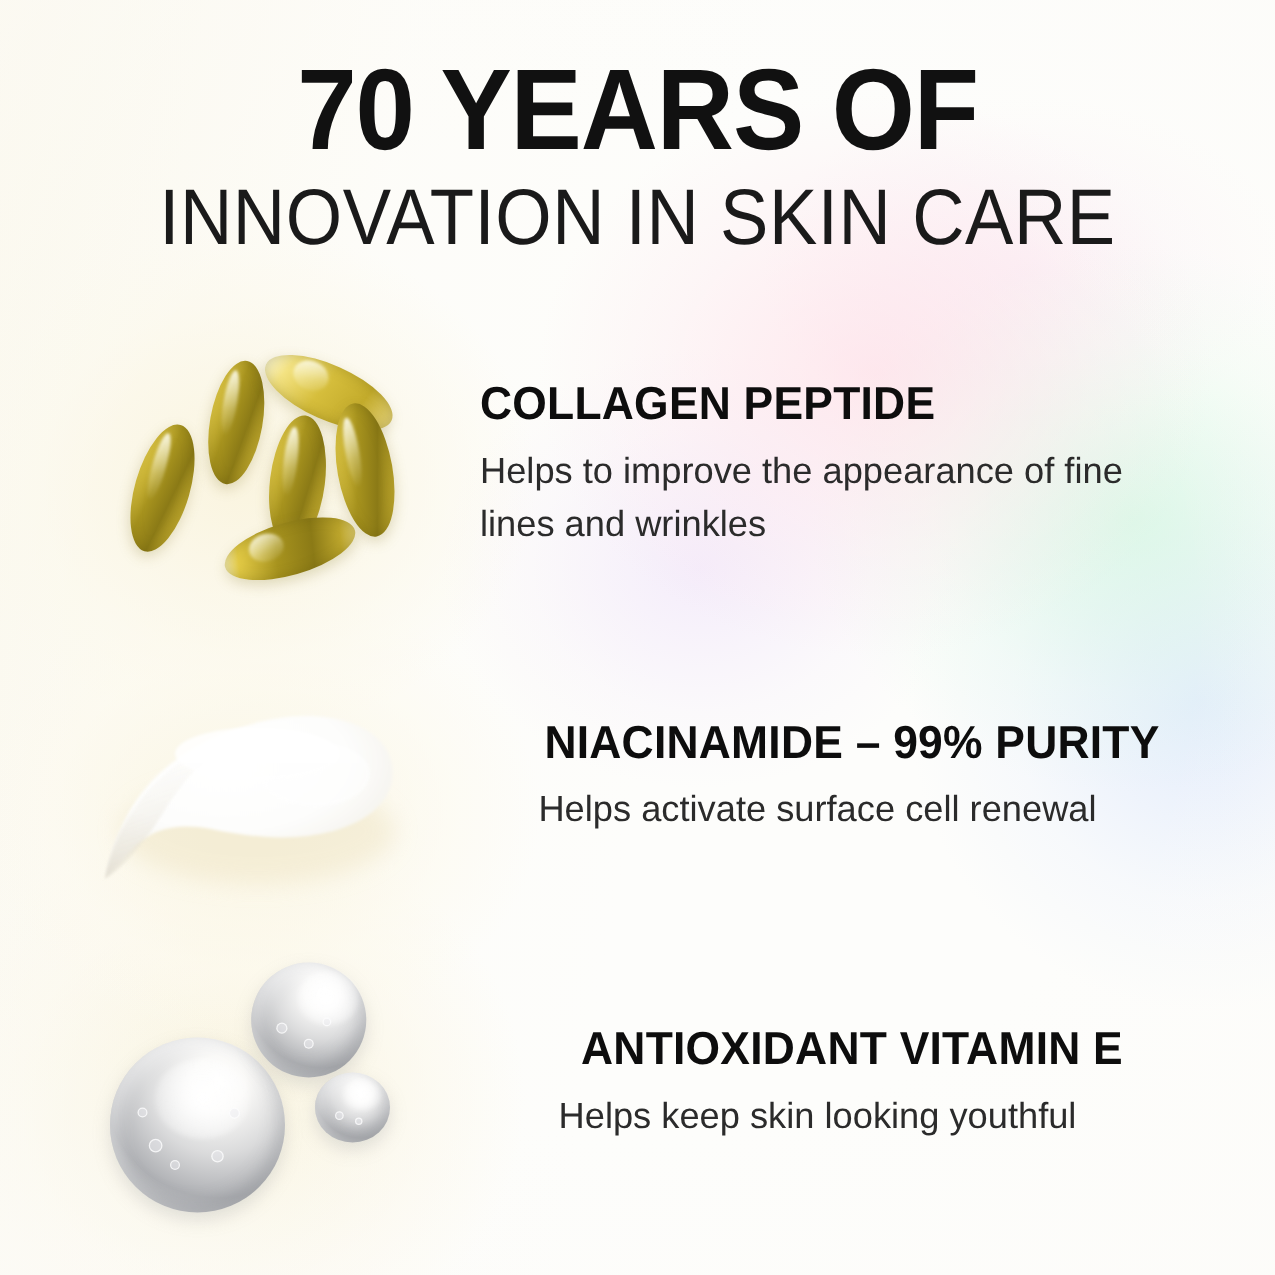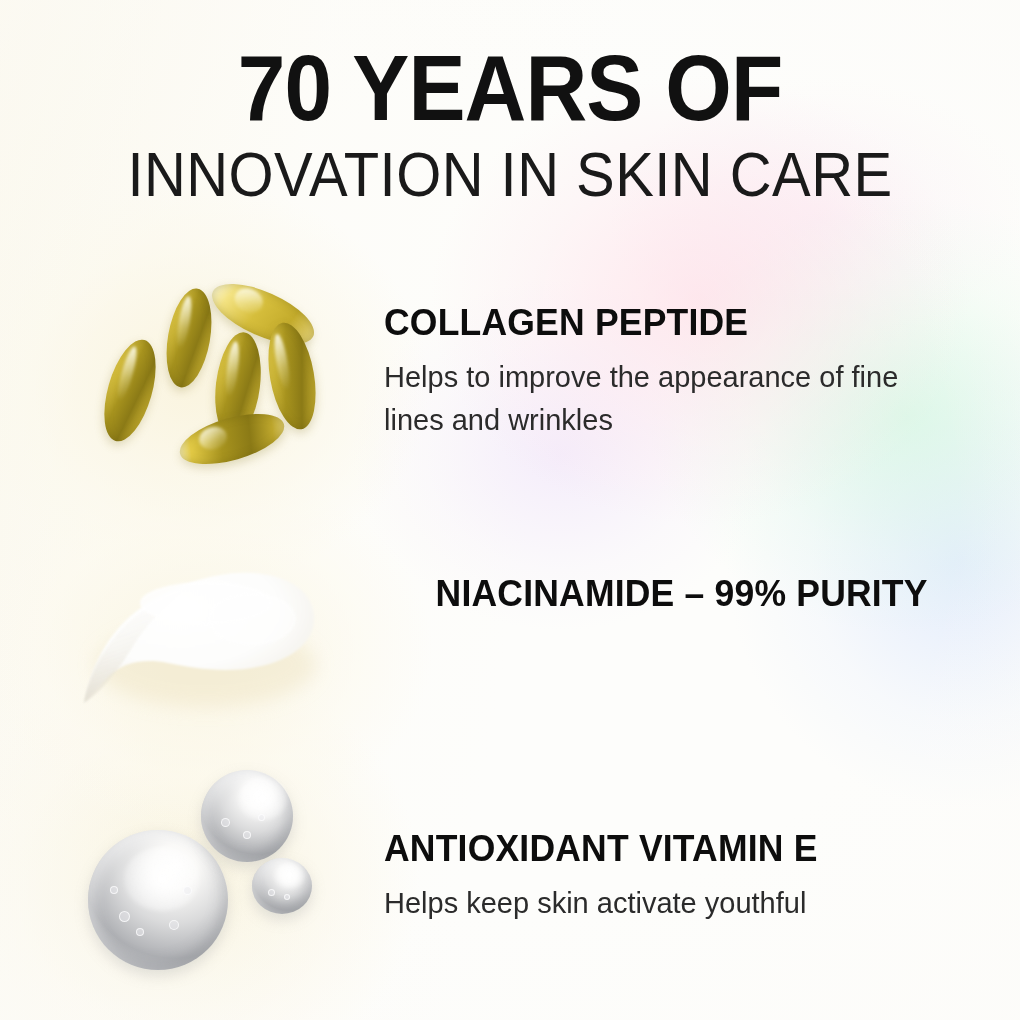--- a/index.html
+++ b/index.html
@@ -99,21 +99,21 @@
     width: 310px;
     height: 100%;
   }
   .text-cell {
     position: absolute;
     left: 368px;
     width: 620px;
   }
   #row-collagen  .text-cell { top: 32px; }
   #row-niacin    .text-cell { top: 28px; }
-  #row-vitamin-e .text-cell { top: 68px; }
+  #row-vitamin-e .text-cell { top: 58px; text-align: center; }
 
   .ingredient-name {
     font-family: "Liberation Sans Narrow", "Liberation Sans", sans-serif;
     font-weight: 700;
     font-size: 37px;
     line-height: 42px;
     letter-spacing: 0.2px;
     color: #0d0d0d;
     transform: scaleX(0.96);
     transform-origin: left center;
@@ -278,20 +278,21 @@
                    C 60 128, 44 148, 28 158 Z"></path>
 
           <ellipse cx="150" cy="58" rx="66" ry="21" fill="#ffffff" opacity="0.85" filter="url(#creamSoft)"></ellipse>
           <ellipse cx="196" cy="74" rx="44" ry="26" fill="#ffffff" opacity="0.55" filter="url(#creamSoft)"></ellipse>
         </svg>
       </div>
     </div>
 
     <div class="text-cell">
       <p class="ingredient-name">NIACINAMIDE – 99% PURITY</p>
+      <p class="ingredient-desc">Helps activate surface cell renewal</p>
     </div>
   </div>
 
   <div class="ingredient-row" id="row-vitamin-e">
 
     <div class="visual-cell">
       <div class="droplet-stage">
 
         <div class="droplet" style="left:32px; top:70px; width:140px; height:140px;">
           <div class="hl" style="left:26%; top:12%; width:54%; height:46%;"></div>
@@ -313,17 +314,17 @@
           <div class="hl" style="left:36%; top:10%; width:52%; height:44%;"></div>
           <div class="bub" style="left:26%; top:56%; width:5px; height:5px;"></div>
           <div class="bub" style="left:54%; top:64%; width:4px; height:4px;"></div>
         </div>
 
       </div>
     </div>
 
     <div class="text-cell">
       <p class="ingredient-name">ANTIOXIDANT VITAMIN E</p>
-      <p class="ingredient-desc">Helps keep skin activate youthful</p>
+      <p class="ingredient-desc">Helps keep skin looking youthful</p>
     </div>
   </div>
 
 </div>
 
 </body></html>

